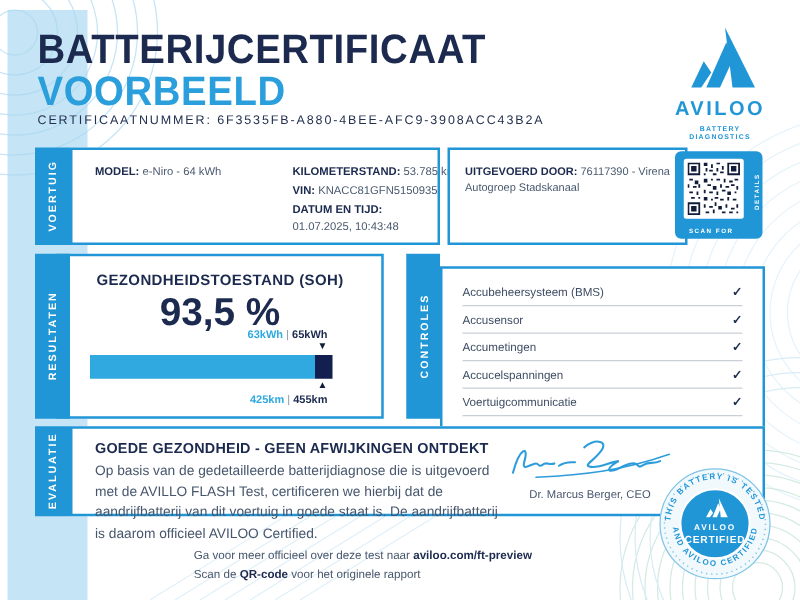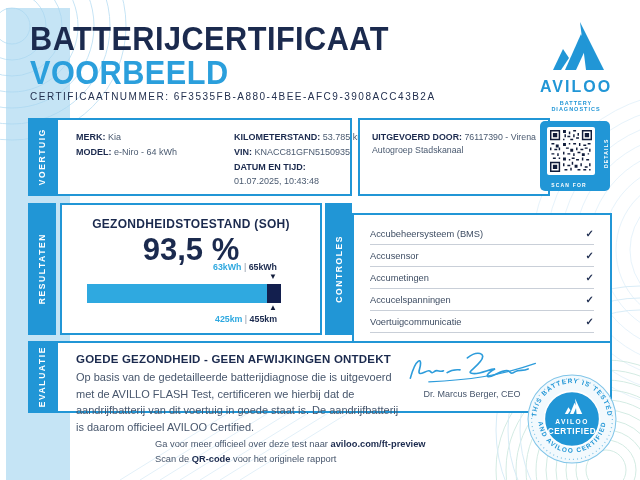--- a/index.html
+++ b/index.html
@@ -147,22 +147,20 @@
     </svg>
     <div class="logo-word">AVILOO</div>
     <div class="logo-tag">BATTERY DIAGNOSTICS</div>
   </div>
 
   <div class="tab" style="left:28px; top:118px; width:28px; height:78px;">
     <span>VOERTUIG</span>
   </div>
   <div class="box" style="left:56px; top:118px; width:296px; height:78px;">
     <div class="veh-col1">
-      <div class="vline"><span class="lbl">MERK:</span>
-        <span class="val">Kia</span></div>
       <div class="vline"><span class="lbl">MODEL:</span>
         <span class="val">e-Niro - 64 kWh</span></div>
     </div>
     <div class="veh-col2">
       <div class="vline"><span class="lbl">KILOMETERSTAND:</span>
         <span class="val">53.785 km</span></div>
       <div class="vline"><span class="lbl">VIN:</span>
         <span class="val">KNACC81GFN5150935</span></div>
       <div class="vline"><span class="lbl">DATUM EN TIJD:</span></div>
       <div class="vline" style="line-height:12px;"><span class="val">01.07.2025, 10:43:48</span></div>
@@ -191,21 +189,21 @@
         </g>
       </svg>
     </div>
     <div class="qr-cap">SCAN FOR</div>
     <div class="qr-side">DETAILS</div>
   </div>
 
   <div class="tab" style="left:28px; top:203px; width:28px; height:132px;">
     <span>RESULTATEN</span>
   </div>
-  <div class="box" style="left:60px; top:203px; width:262px; height:132px;">
+  <div class="box" style="left:45px; top:203px; width:262px; height:132px;">
     <div class="soh-title">GEZONDHEIDSTOESTAND (SOH)</div>
     <div class="soh-value">93,5 %</div>
     <div class="glabel" style="top:57px;">
       <span class="c">63kWh</span>
       <span class="d">|</span>
       <span class="o">65kWh</span>
     </div>
     <div class="gmark" style="top:67px;">▼</div>
     <div class="gbar">
       <div class="fill"></div>

